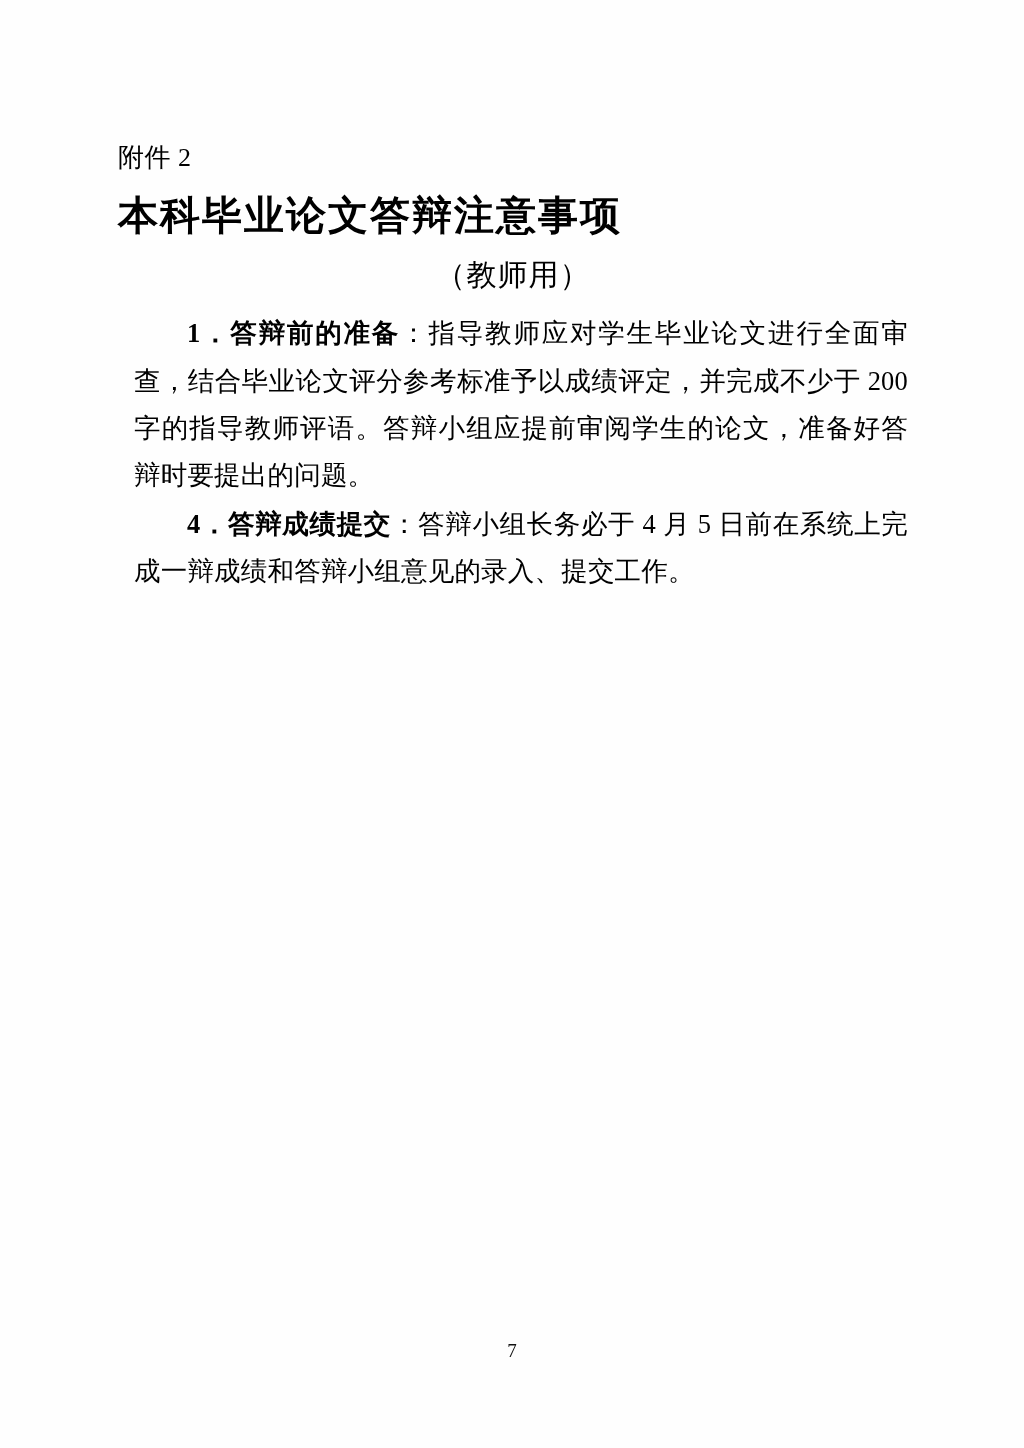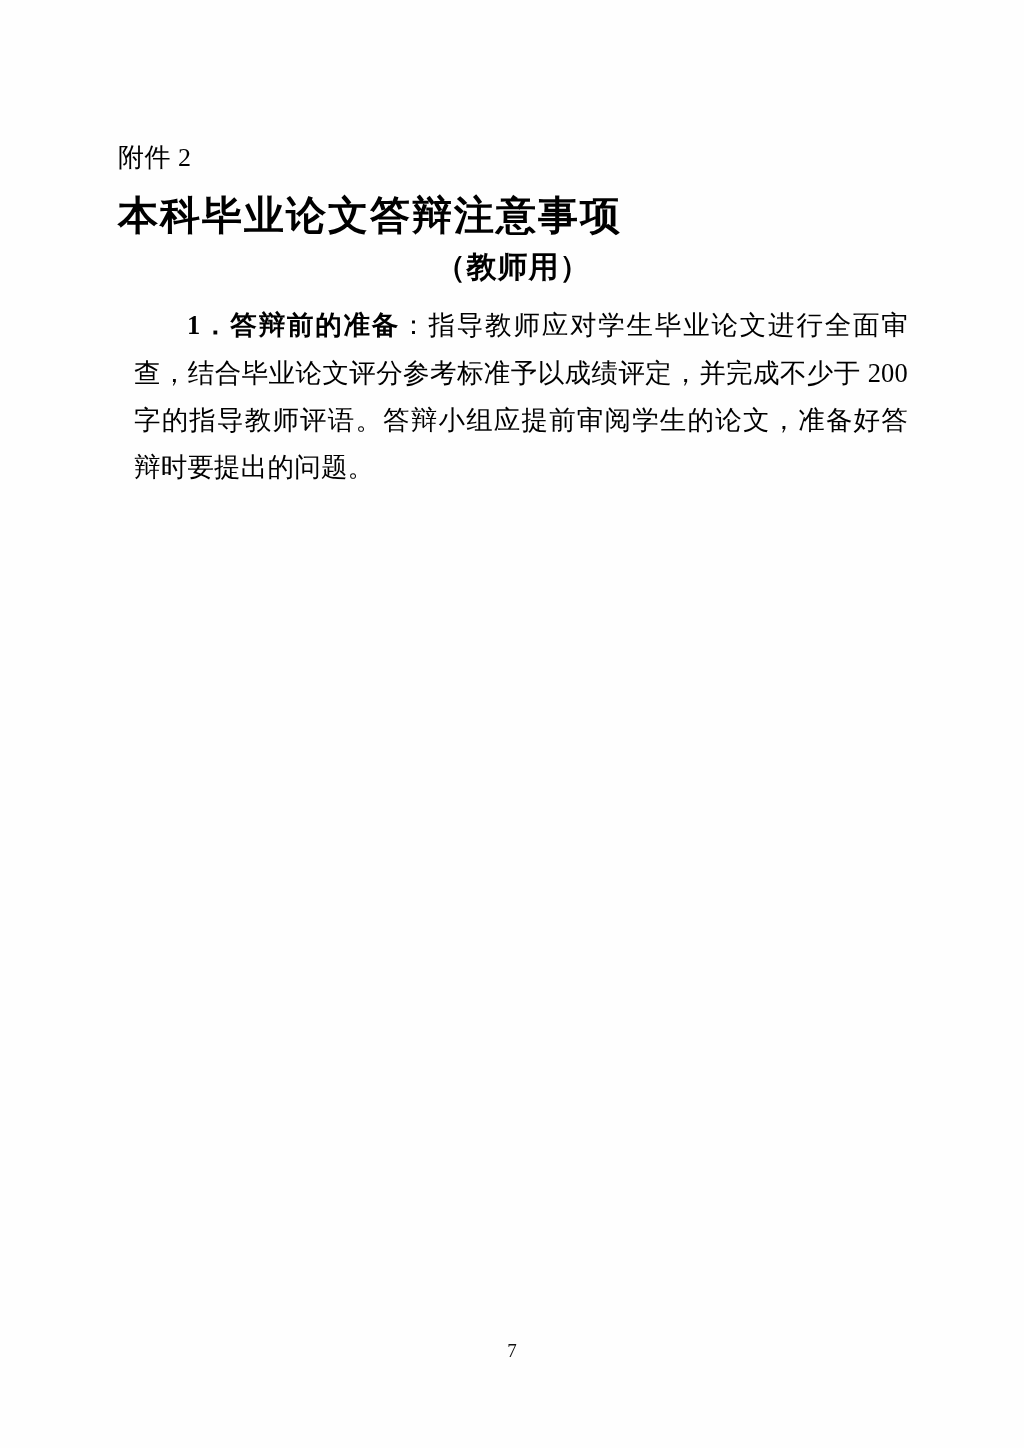--- a/index.html
+++ b/index.html
@@ -38,23 +38,23 @@
     text-align: left;
     font-size: 40px;
     font-weight: bold;
     letter-spacing: 2px;
     margin: 14px 0 4px 0;
     line-height: 1.3;
   }
   .doc-subtitle {
     text-align: center;
     font-size: 30px;
-    font-weight: bold;
+    font-weight: normal;
     letter-spacing: 1px;
-    margin: 4px 0 14px 0;
+    margin: 12px 0 14px 0;
     line-height: 1.4;
   }
   .para {
     font-size: 26.5px;
     line-height: 1.78;
     text-align: justify;
     text-justify: inter-ideograph;
     margin: 0 0 2px 16px;
     text-indent: 2em;
     letter-spacing: 0.2px;
@@ -81,17 +81,18 @@
     <p class="attachment-label">附件 2</p>
 
     <h1 class="doc-title">本科毕业论文答辩注意事项</h1>
 
     <h2 class="doc-subtitle">（教师用）</h2>
 
     <p class="para"><b>1．</b><b>答辩前的准备</b><span>：指导教师应对学生毕业论文进行全面审查，结合毕业论文评分参考标准予以成绩评定，并完成不少于 200 字的指导教师评语。答辩小组应提前审阅学生的论文，准备好答辩时要提出的问题。</span></p>
 
 
 
+    <p class="para"><b>4．</b><b>答辩成绩提交</b><span>：答辩小组长务必于 4 月 5 日前在系统上完成一辩成绩和答辩小组意见的录入、提交工作。</span></p>
 
   </div>
 
   <div class="page-number">7</div>
 </div>
 
 </body></html>

